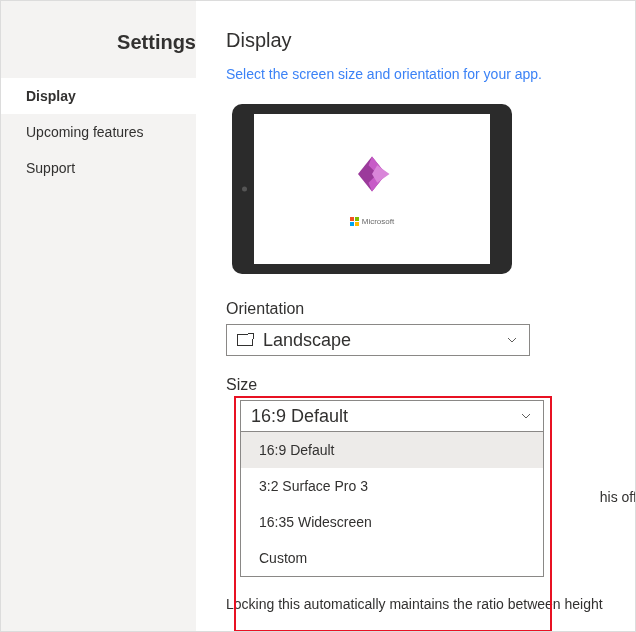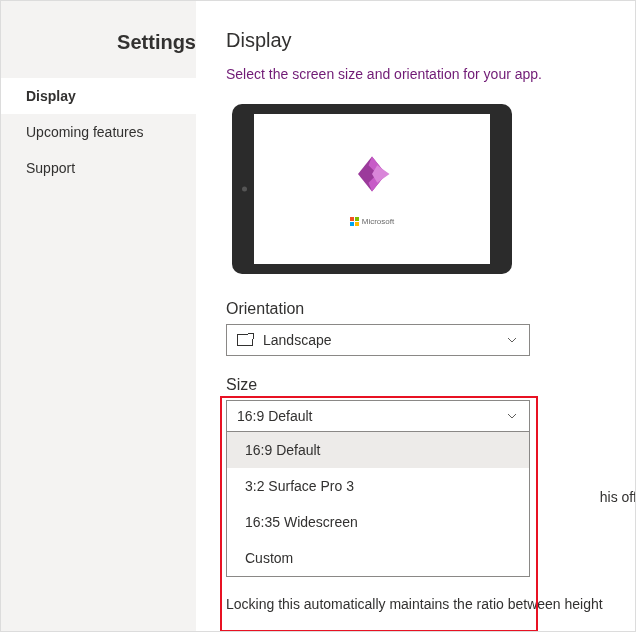--- a/index.html
+++ b/index.html
@@ -5,38 +5,38 @@
   * { box-sizing: border-box; margin: 0; padding: 0; }
   html, body { width: 636px; height: 632px; font-family: "Segoe UI", Arial, sans-serif; background: #fff; }
   .frame { width: 636px; height: 632px; border: 1px solid #dcdcdc; display: flex; }
   .sidebar { width: 195px; background: #f4f3f2; position: relative; }
   .sidebar h2 { font-size: 20px; font-weight: 600; color: #323130; padding: 30px 0 24px 25px; text-align: right; }
   .side-items { display: flex; flex-direction: column; }
   .side-item { height: 36px; display: flex; align-items: center; padding-left: 25px; font-size: 14px; color: #323130; cursor: pointer; }
   .side-item.active { background: #ffffff; font-weight: 600; }
   .main { flex: 1; padding: 28px 30px 0 30px; position: relative; overflow: hidden; }
   .main h1 { font-size: 20px; font-weight: 400; color: #323130; margin-bottom: 14px; }
-  .sub { font-size: 14px; color: #701a75; margin-bottom: 22px; }
+  .sub { font-size: 14px; color: #3b82f6; margin-bottom: 22px; }
   .tablet { width: 280px; height: 170px; background: #2b2b2b; border-radius: 10px; margin: 0 16px 26px 6px; padding: 10px 22px 10px 22px; display: flex; align-items: center; justify-content: center; position: relative; }
   .tablet-screen { width: 100%; height: 100%; background: #fff; display: flex; flex-direction: column; align-items: center; justify-content: center; }
   .tablet-cam { position: absolute; left: 10px; top: 50%; width: 5px; height: 5px; background: #555; border-radius: 50%; transform: translateY(-50%); }
   .plogo { width: 42px; height: 42px; position: relative; }
   .plogo svg { width: 42px; height: 42px; }
   .mslabel { font-size: 8px; color: #6a6a6a; margin-top: 22px; display: flex; align-items: center; gap: 3px; }
   .msgrid { width: 9px; height: 9px; display: grid; grid-template: 1fr 1fr / 1fr 1fr; gap: 1px; }
   .msgrid span:nth-child(1){background:#f25022}.msgrid span:nth-child(2){background:#7fba00}.msgrid span:nth-child(3){background:#00a4ef}.msgrid span:nth-child(4){background:#ffb900}
   .label { font-size: 16px; color: #323130; margin-bottom: 6px; }
-  .combo { width: 304px; height: 32px; border: 1px solid #8a8886; background: #fff; display: flex; align-items: center; padding: 0 10px; justify-content: space-between; cursor: pointer; font-size: 14px; color: #323130; }
+  .combo { width: 304px; height: 32px; border: 1px solid #8a8886; background: #fff; display: flex; align-items: center; padding: 0 10px; justify-content: space-between; cursor: pointer; font-size: 18px; color: #323130; }
   .combo .left { display: flex; align-items: center; gap: 10px; }
   .chev { width: 14px; height: 14px; display: flex; align-items: center; justify-content: center; }
   .chev svg { width: 12px; height: 12px; stroke: #605e5c; }
   .orient-icon { width: 16px; height: 12px; border: 1px solid #323130; position: relative; }
   .orient-icon::after { content:""; position:absolute; top:-2px; right:-2px; width:5px; height:5px; border-top:1px solid #323130; border-right:1px solid #323130; background:#fff; }
   .gap { height: 20px; }
-  .size-block { position: relative; }
+  .size-block { position: relative; margin-left: 14px; }
   .redbox { position: absolute; top: -4px; left: -6px; width: 318px; height: 236px; border: 2px solid #e81123; pointer-events: none; }
   .dropdown { width: 304px; border: 1px solid #8a8886; border-top: none; background: #fff; }
   .option { height: 36px; display: flex; align-items: center; padding-left: 18px; font-size: 14px; color: #323130; cursor: pointer; }
   .option.sel { background: #edebe9; }
   .behind1 { position: absolute; top: 488px; left: 30px; font-size: 14px; color: #323130; white-space: nowrap; z-index: -0; }
   .behind2 { position: absolute; top: 595px; left: 30px; font-size: 14px; color: #323130; white-space: nowrap; }
   .stack { position: relative; }
   .dropdown-layer { position: absolute; z-index: 5; }
 </style>
 </head>

